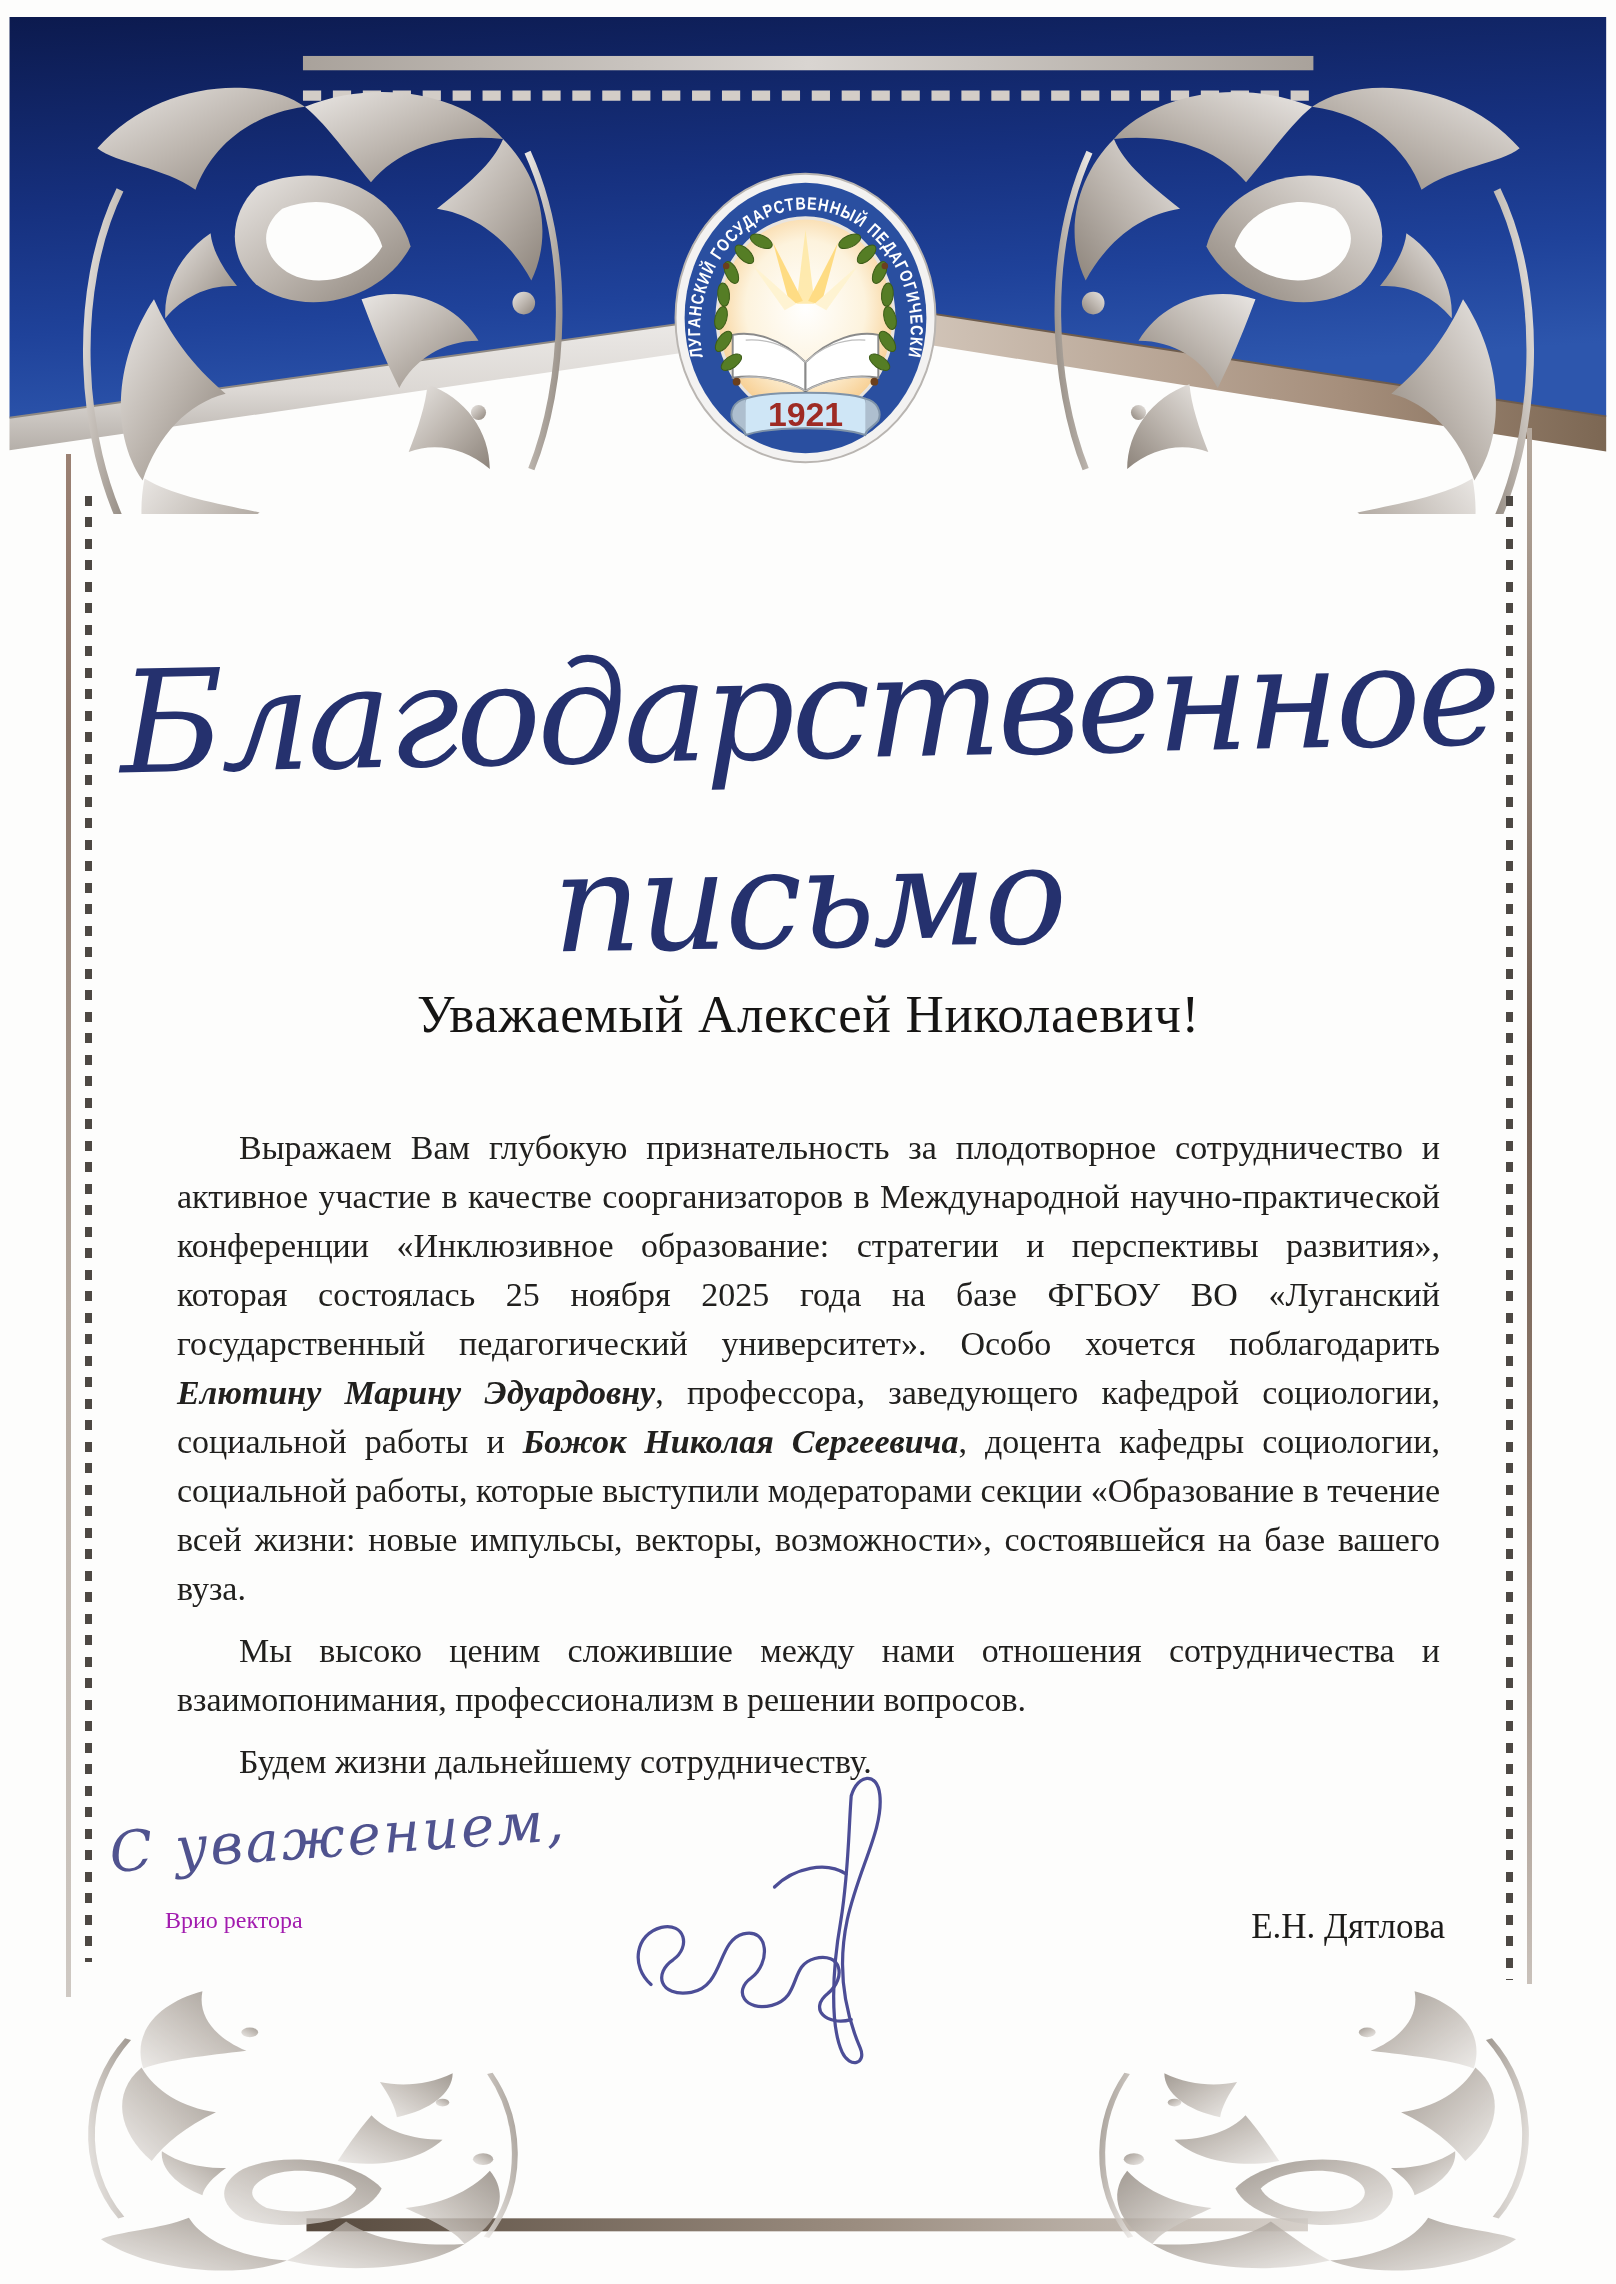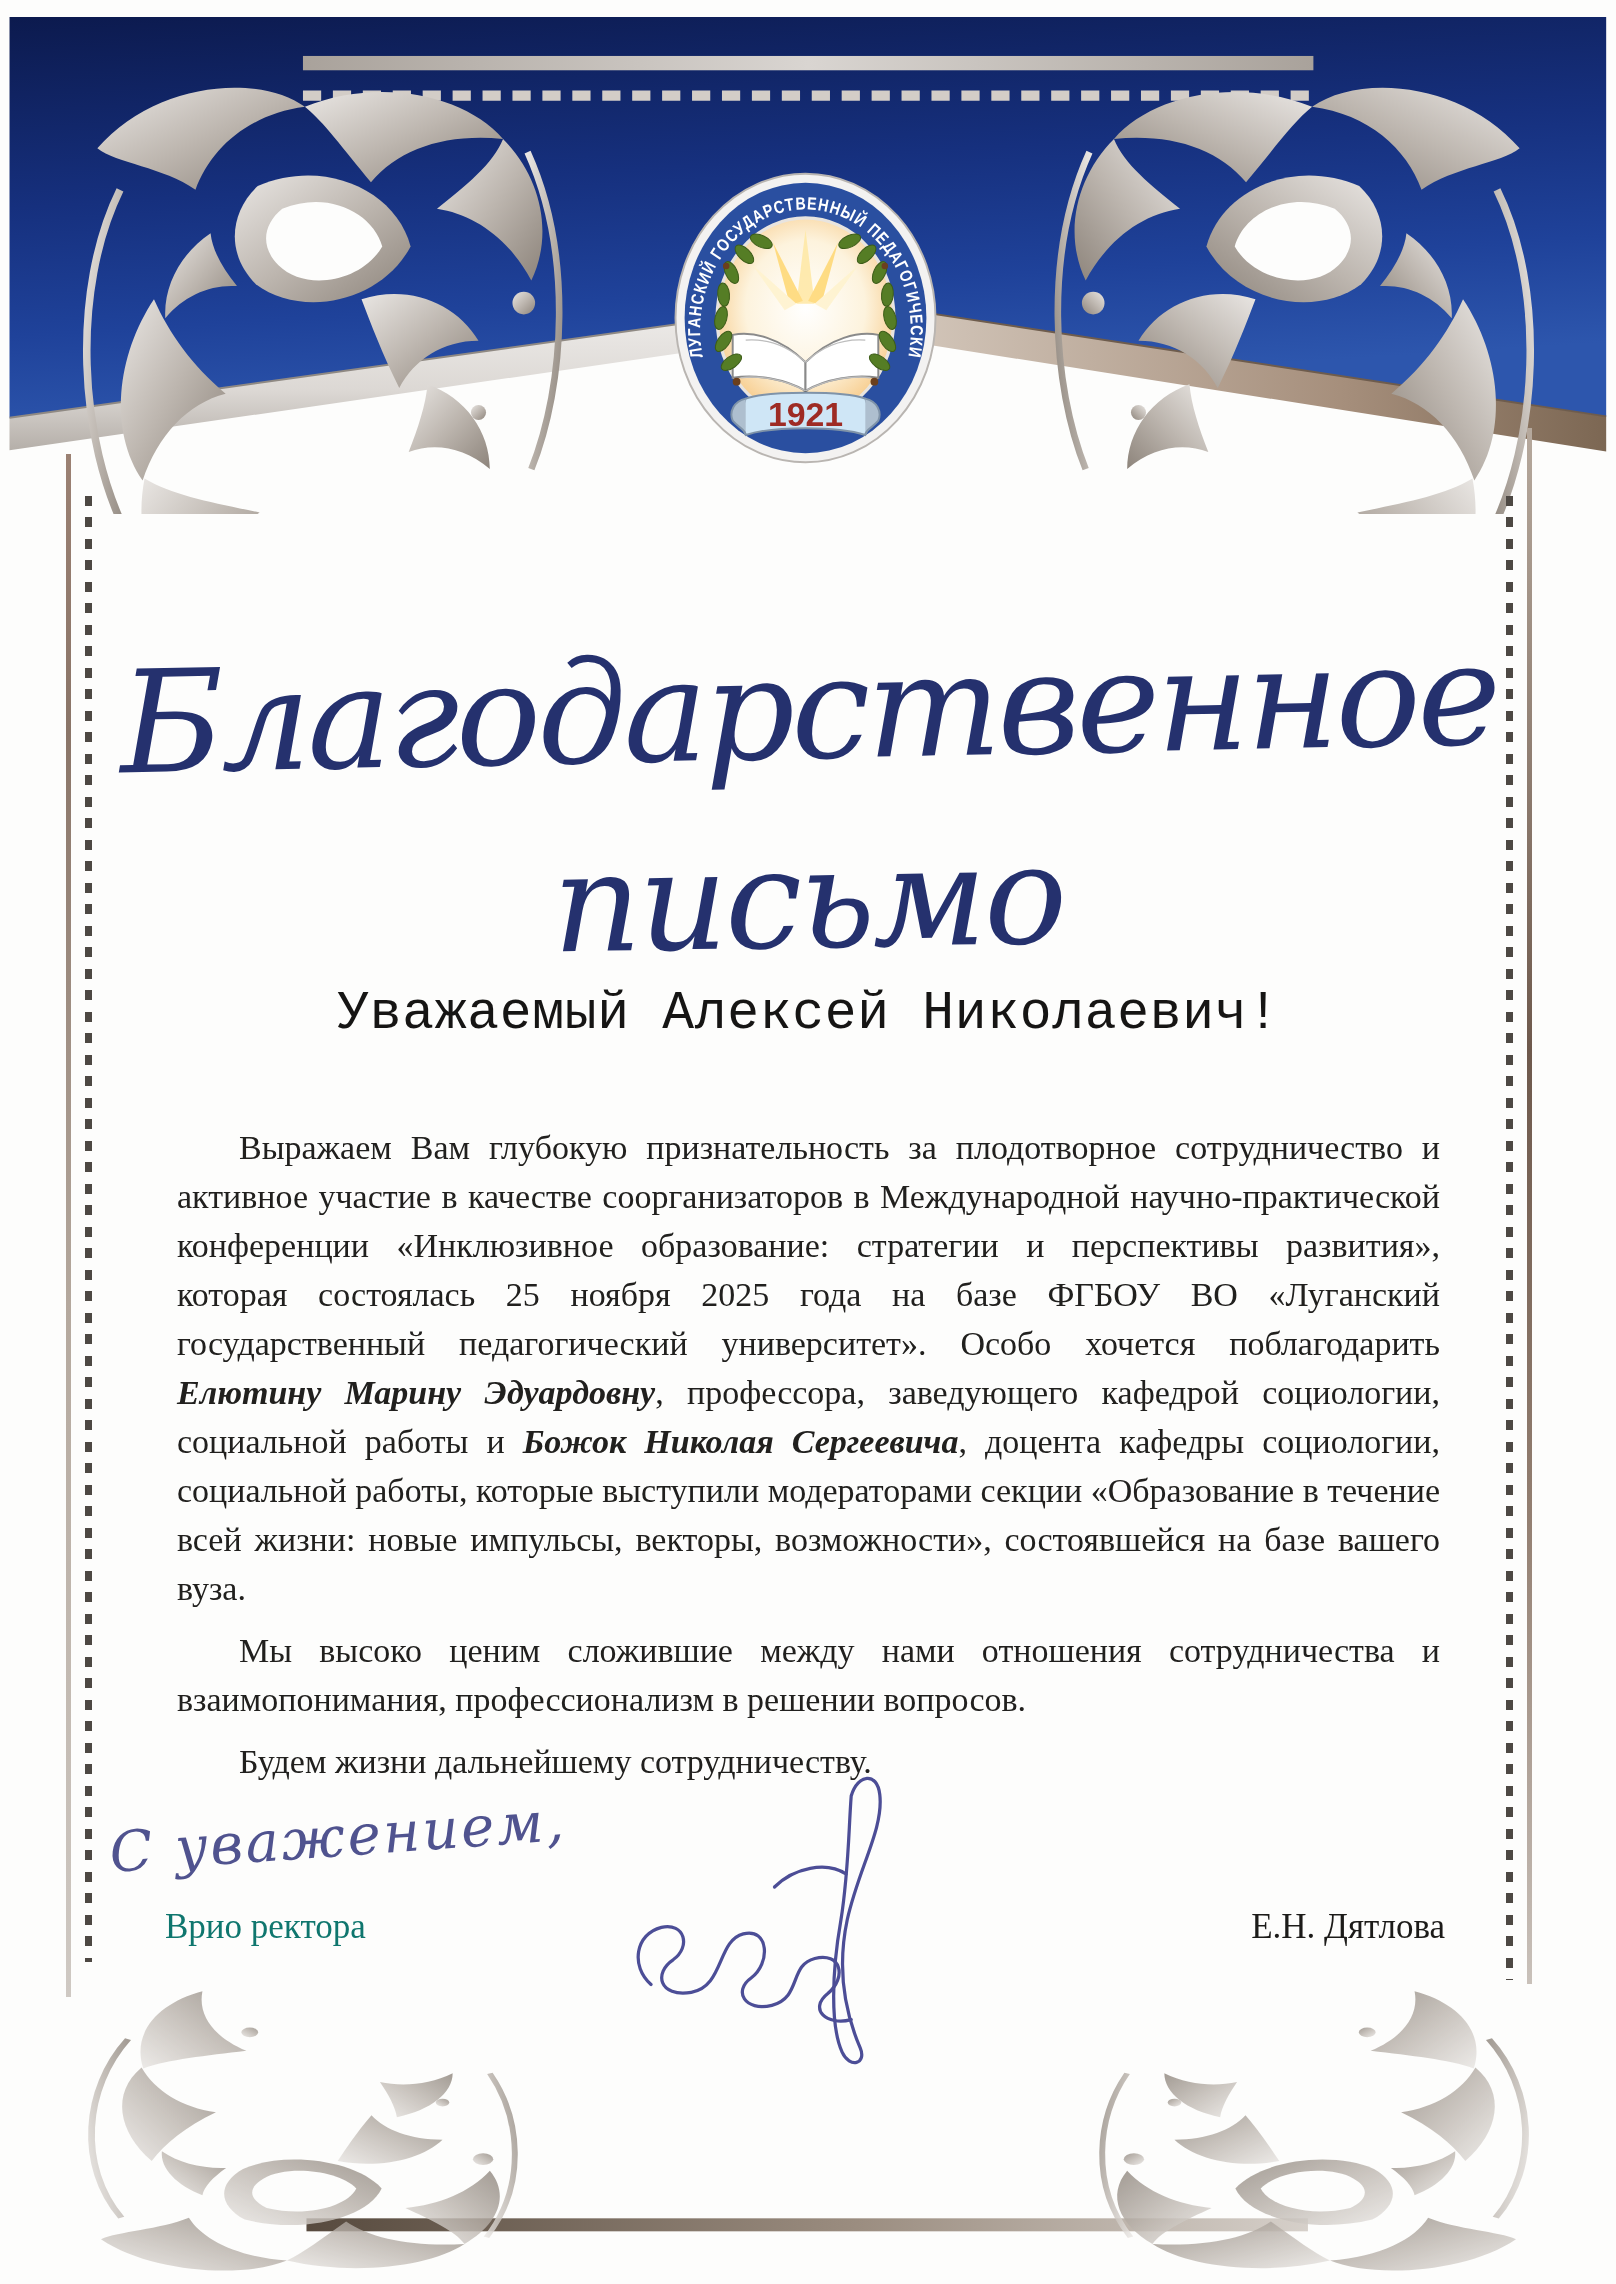--- a/index.html
+++ b/index.html
@@ -8,29 +8,29 @@
   svg{display:block;}
   .abs{position:absolute;}
   
   #org{top:463px;left:0;width:100%;text-align:center;font-size:34px;line-height:45px;color:#1c1b19;letter-spacing:0.7px;}
   
   .title-line{left:0;width:100%;text-align:center;font-style:italic;color:#25316e;
               font-family:"DejaVu Serif","Liberation Serif",serif;}
   #title1{top:626px;font-size:142px;letter-spacing:-3.9px;transform:rotate(-1.2deg);}
   #title2{top:819px;font-size:138px;letter-spacing:-2.6px;transform:rotate(-1deg);}
   
-  #salut{top:984px;left:0;width:100%;text-align:center;font-size:53px;color:#161514;letter-spacing:0.7px;font-family:Liberation Mono, monospace;}
+  #salut{top:984px;left:0;width:100%;text-align:center;font-size:53px;color:#161514;letter-spacing:0.7px;}
   
   #body{top:1110px;left:164px;width:1289px;font-size:34px;line-height:49px;text-align:justify;color:#21201e;}
   #body p{margin:13px;text-indent:62px;}
   #body .bi{font-weight:bold;font-style:italic;}
   
   #closing{top:1804px;left:109px;font-style:italic;font-size:56px;color:#50538f;transform:rotate(-4deg);letter-spacing:2.6px;
            font-family:"DejaVu Serif","Liberation Serif",serif;}
-  #position{top:1907px;left:165px;font-size:35px;color:#0f766e;}
+  #position{top:1907px;left:165px;font-size:24px;color:#a21caf;}
   #signer{top:1907px;left:1165px;width:280px;text-align:right;font-size:35px;color:#1c1b19;}
   
   .vline{width:4.6px;}
   #vl-left-solid{left:66px;top:454px;height:1543px;background:linear-gradient(180deg,#9b8173 0%,#8a7568 18%,#b4a89d 55%,#cfc9c3 100%);}
   #vl-right-solid{left:1527px;top:428px;height:1556px;background:linear-gradient(180deg,#b6a99d 0%,#6e594c 40%,#937f71 70%,#c9c1ba 100%);}
   .vdash{width:6.5px;background:repeating-linear-gradient(180deg,#4d4843 0 9.8px,rgba(0,0,0,0) 9.8px 21.5px);}
   #vd-left{left:85px;top:496px;height:1466px;}
   #vd-right{left:1506px;top:496px;height:1484px;}
 </style>
 </head>

